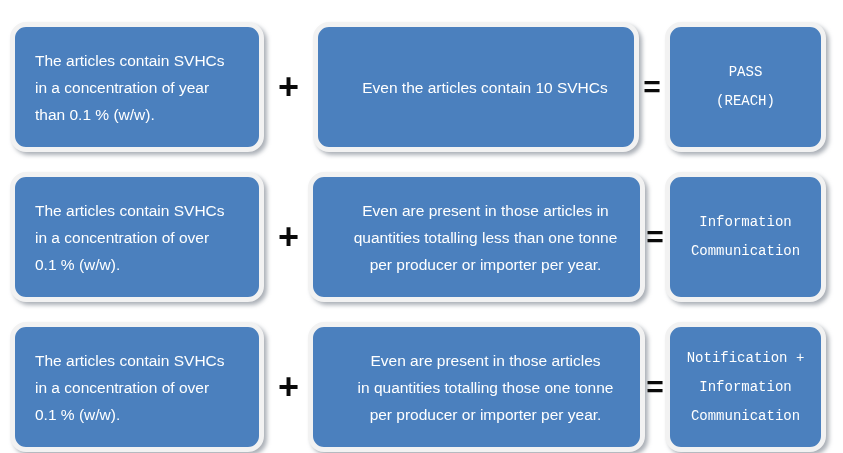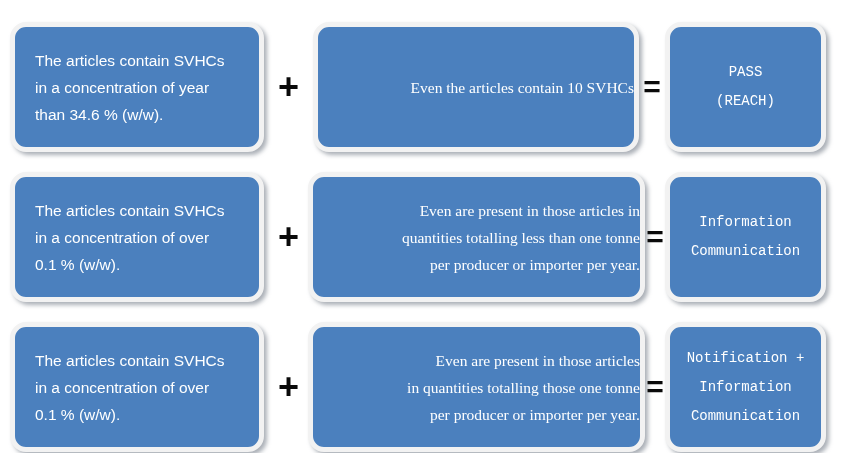--- a/index.html
+++ b/index.html
@@ -61,24 +61,23 @@
     text-align: left;
   }
   .box.col-left .line {
     font-size: 15.5px;
     line-height: 27px;
   }
 
   
   .box.col-mid {
     height: 130px;
-    align-items: flex-end;
+    align-items: center;
     text-align: left;
     padding-left: 18px;
-    font-family: Liberation Serif, serif;
   }
   .box.col-mid .line {
     font-size: 15.5px;
     line-height: 27px;
   }
   .row-0 .box.col-mid { left: 313px; width: 326px; }
   .row-1 .box.col-mid { left: 308px; width: 337px; }
   .row-2 .box.col-mid { left: 308px; width: 337px; }
 
   
@@ -120,21 +119,21 @@
 </style>
 </head>
 <body>
 
 <div id="diagram">
 
   <div class="row row-0">
     <div class="box col-left">
       <span class="line">The articles contain SVHCs</span>
       <span class="line">in a concentration of year</span>
-      <span class="line">than 34.6 % (w/w).</span>
+      <span class="line">than 0.1 % (w/w).</span>
     </div>
     <div class="op op-plus">+</div>
     <div class="box col-mid">
       <span class="line">Even the articles contain 10 SVHCs</span>
     </div>
     <div class="op op-equals">=</div>
     <div class="box col-right">
       <span class="line">PASS</span>
       <span class="line">(REACH)</span>
     </div>

